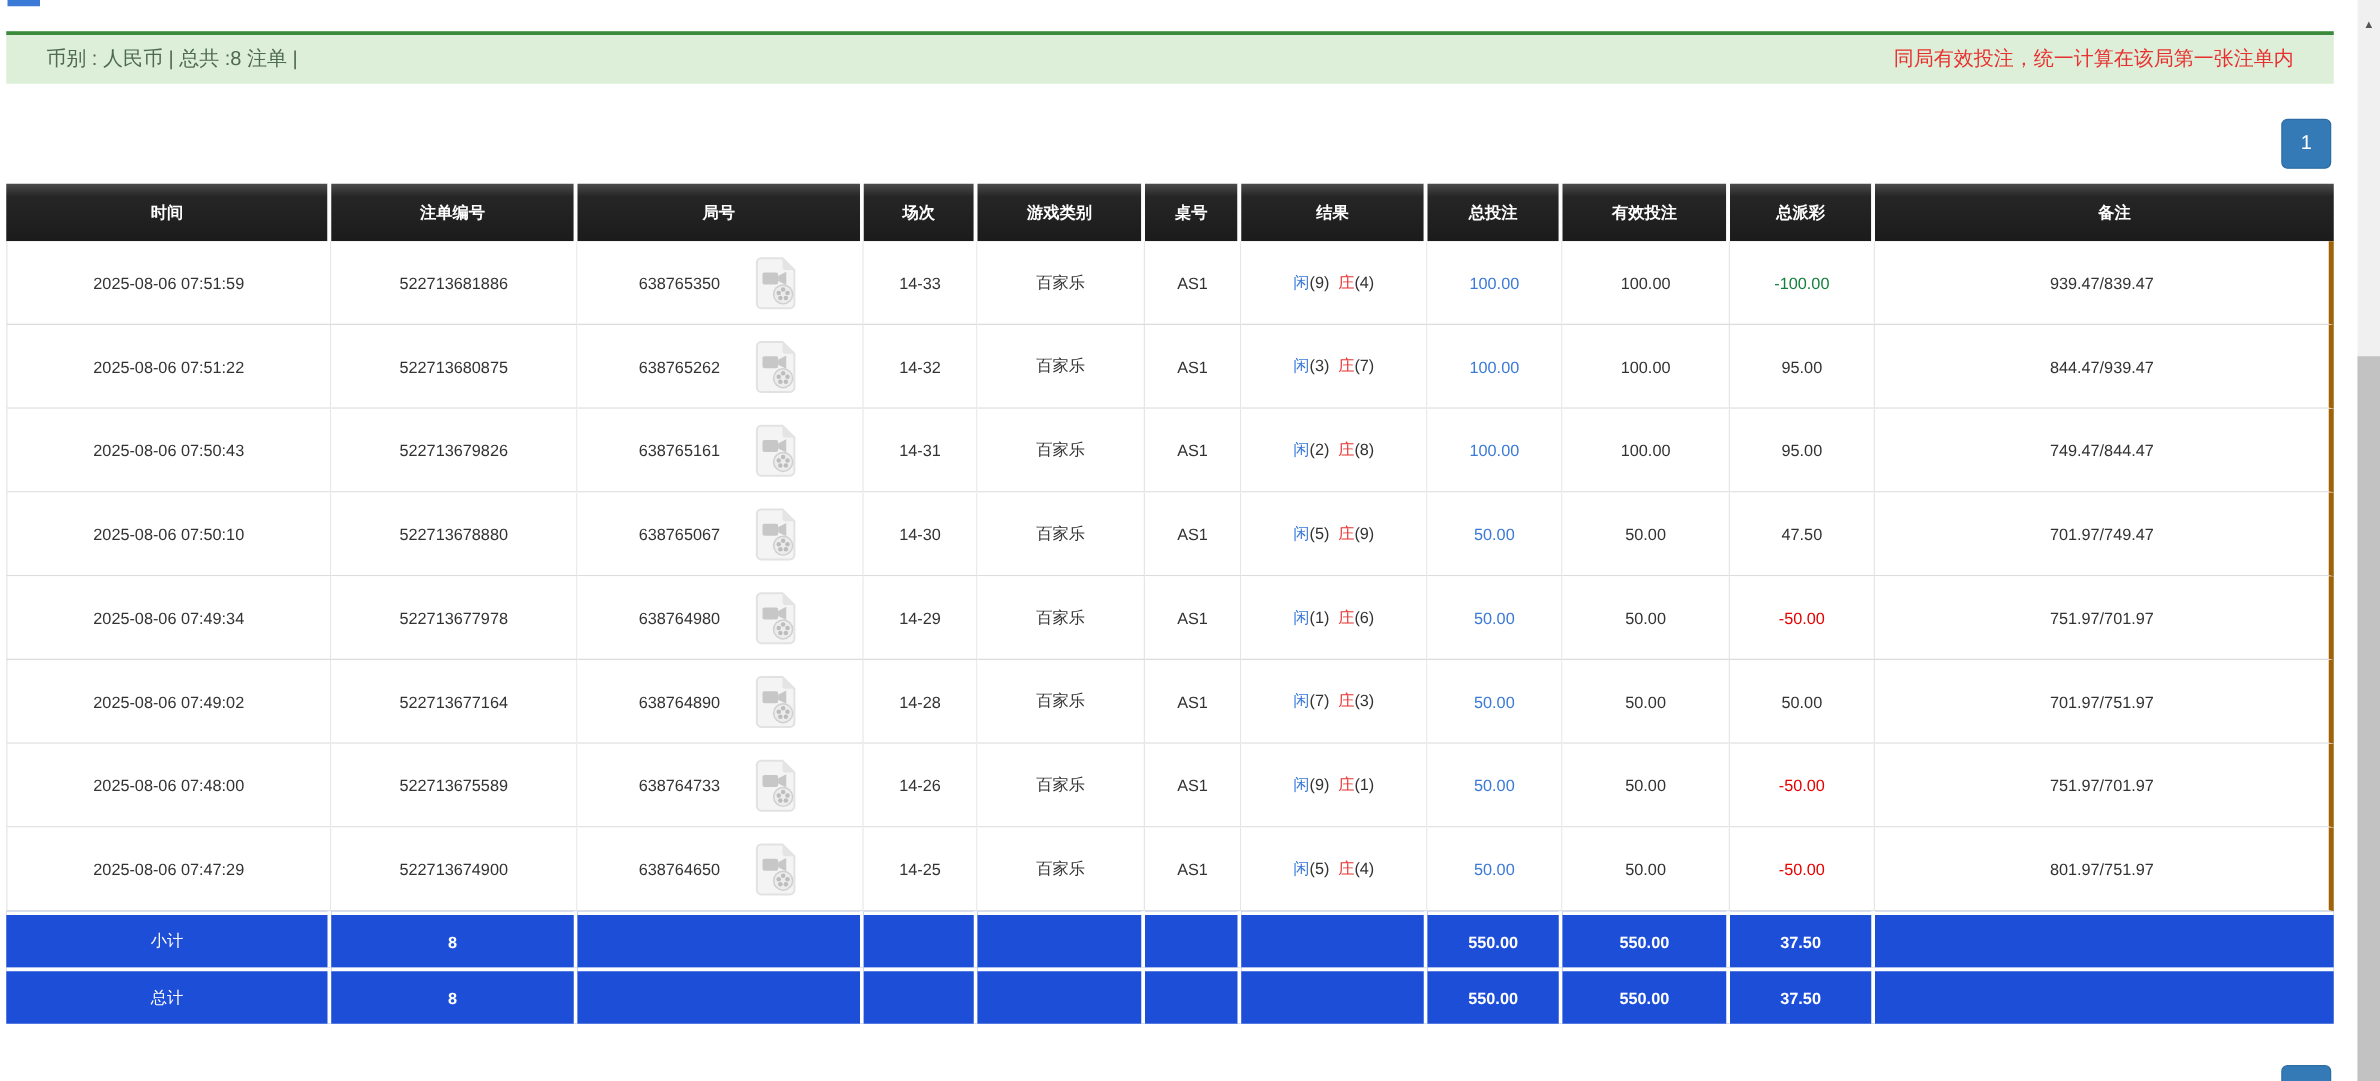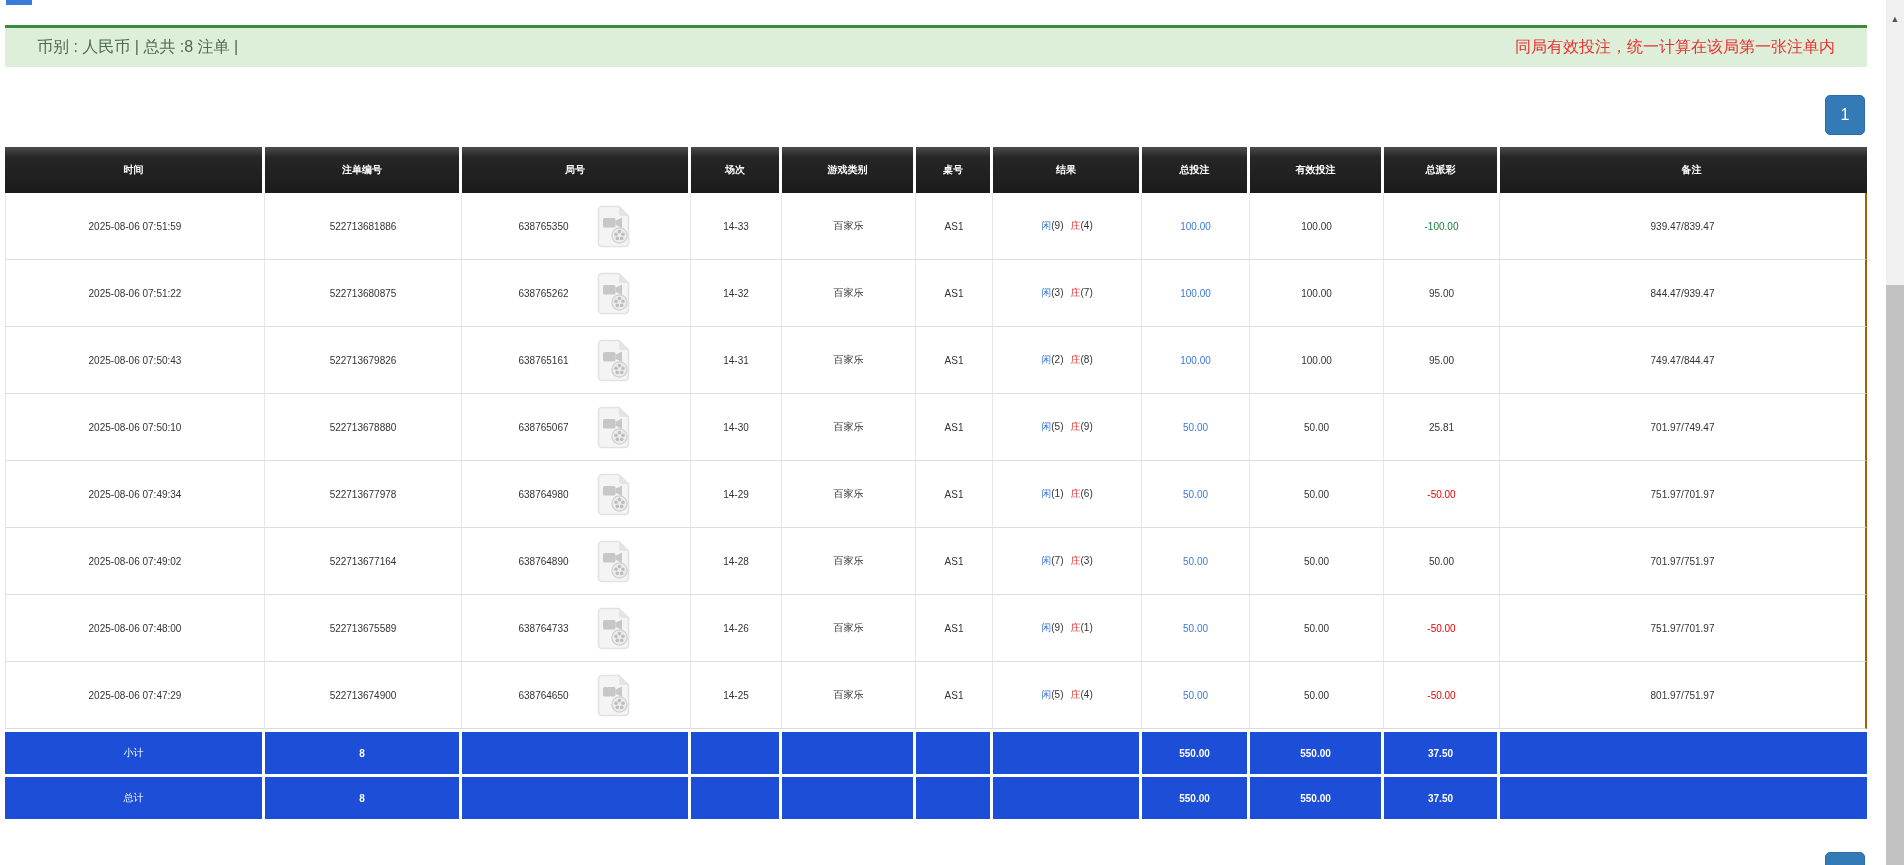--- a/index.html
+++ b/index.html
@@ -29,34 +29,34 @@
     border:1px solid #2e6da4; border-radius:5px; font-size:16px;
     display:flex; align-items:center; justify-content:center; cursor:pointer;
   }
   .page-btn.top { left:1825px; top:95px; }
   .page-btn.bottom { left:1825px; top:852px; }
 
   
   table.records {
     position:absolute; left:5px; top:147px; width:1862px;
     border-collapse:separate; border-spacing:0; table-layout:fixed;
-    font-size:10px;
+    font-size:13px;
   }
   .records th {
     height:46px; background:linear-gradient(180deg,#4c4c4c 0%,#262626 22%,#1b1b1b 100%);
     color:#fff; font-weight:bold; text-align:center; border-right:3px solid #fdfdfd;
   }
   .records th:last-child { border-right:none;padding-left:16px; }
   .records tbody td {
     height:67px; text-align:center; vertical-align:middle;
     border-bottom:1px solid #dcdcdc; border-right:1px solid #e6e6e6;
     background:#fff; color:#333;
   }
   .records tbody td:first-child { border-left:1px solid #e6e6e6; }
-  .records tbody td:last-child  { border-right:2px solid #a16207; }
+  .records tbody td:last-child  { border-right:4px solid #a16207; }
 
   .records tr.sum td {
     height:45px; background:#1d4ed8; color:#fff; text-align:center; vertical-align:middle;
     border-right:3px solid #fff; border-top:3px solid #fff; border-bottom:none;
   }
   .records tr.sum td:last-child { border-right:none; }
   .records tr.sum td.b { font-weight:bold; }
 
   .round-cell { display:inline-flex; align-items:center; justify-content:center; gap:26px; }
   .video-btn { display:inline-block; line-height:0; cursor:pointer; }
@@ -276,21 +276,21 @@
     <td>百家乐</td>
     <td>AS1</td>
     <td>
       <span class="res-player">闲</span><span>(5)</span><span class="res-banker">庄</span><span>(9)</span>
     </td>
     <td>
       <span class="link-amt">50.00</span>
     </td>
     <td>50.00</td>
     <td>
-      <span style="color: rgb(51, 51, 51);">25.81</span>
+      <span style="color: rgb(51, 51, 51);">47.50</span>
     </td>
     <td>701.97/749.47</td>
   </tr>
 
   <tr>
     <td>2025-08-06 07:49:34</td>
     <td>522713677978</td>
     <td>
       <span class="round-cell">
         <span>638764980</span>

